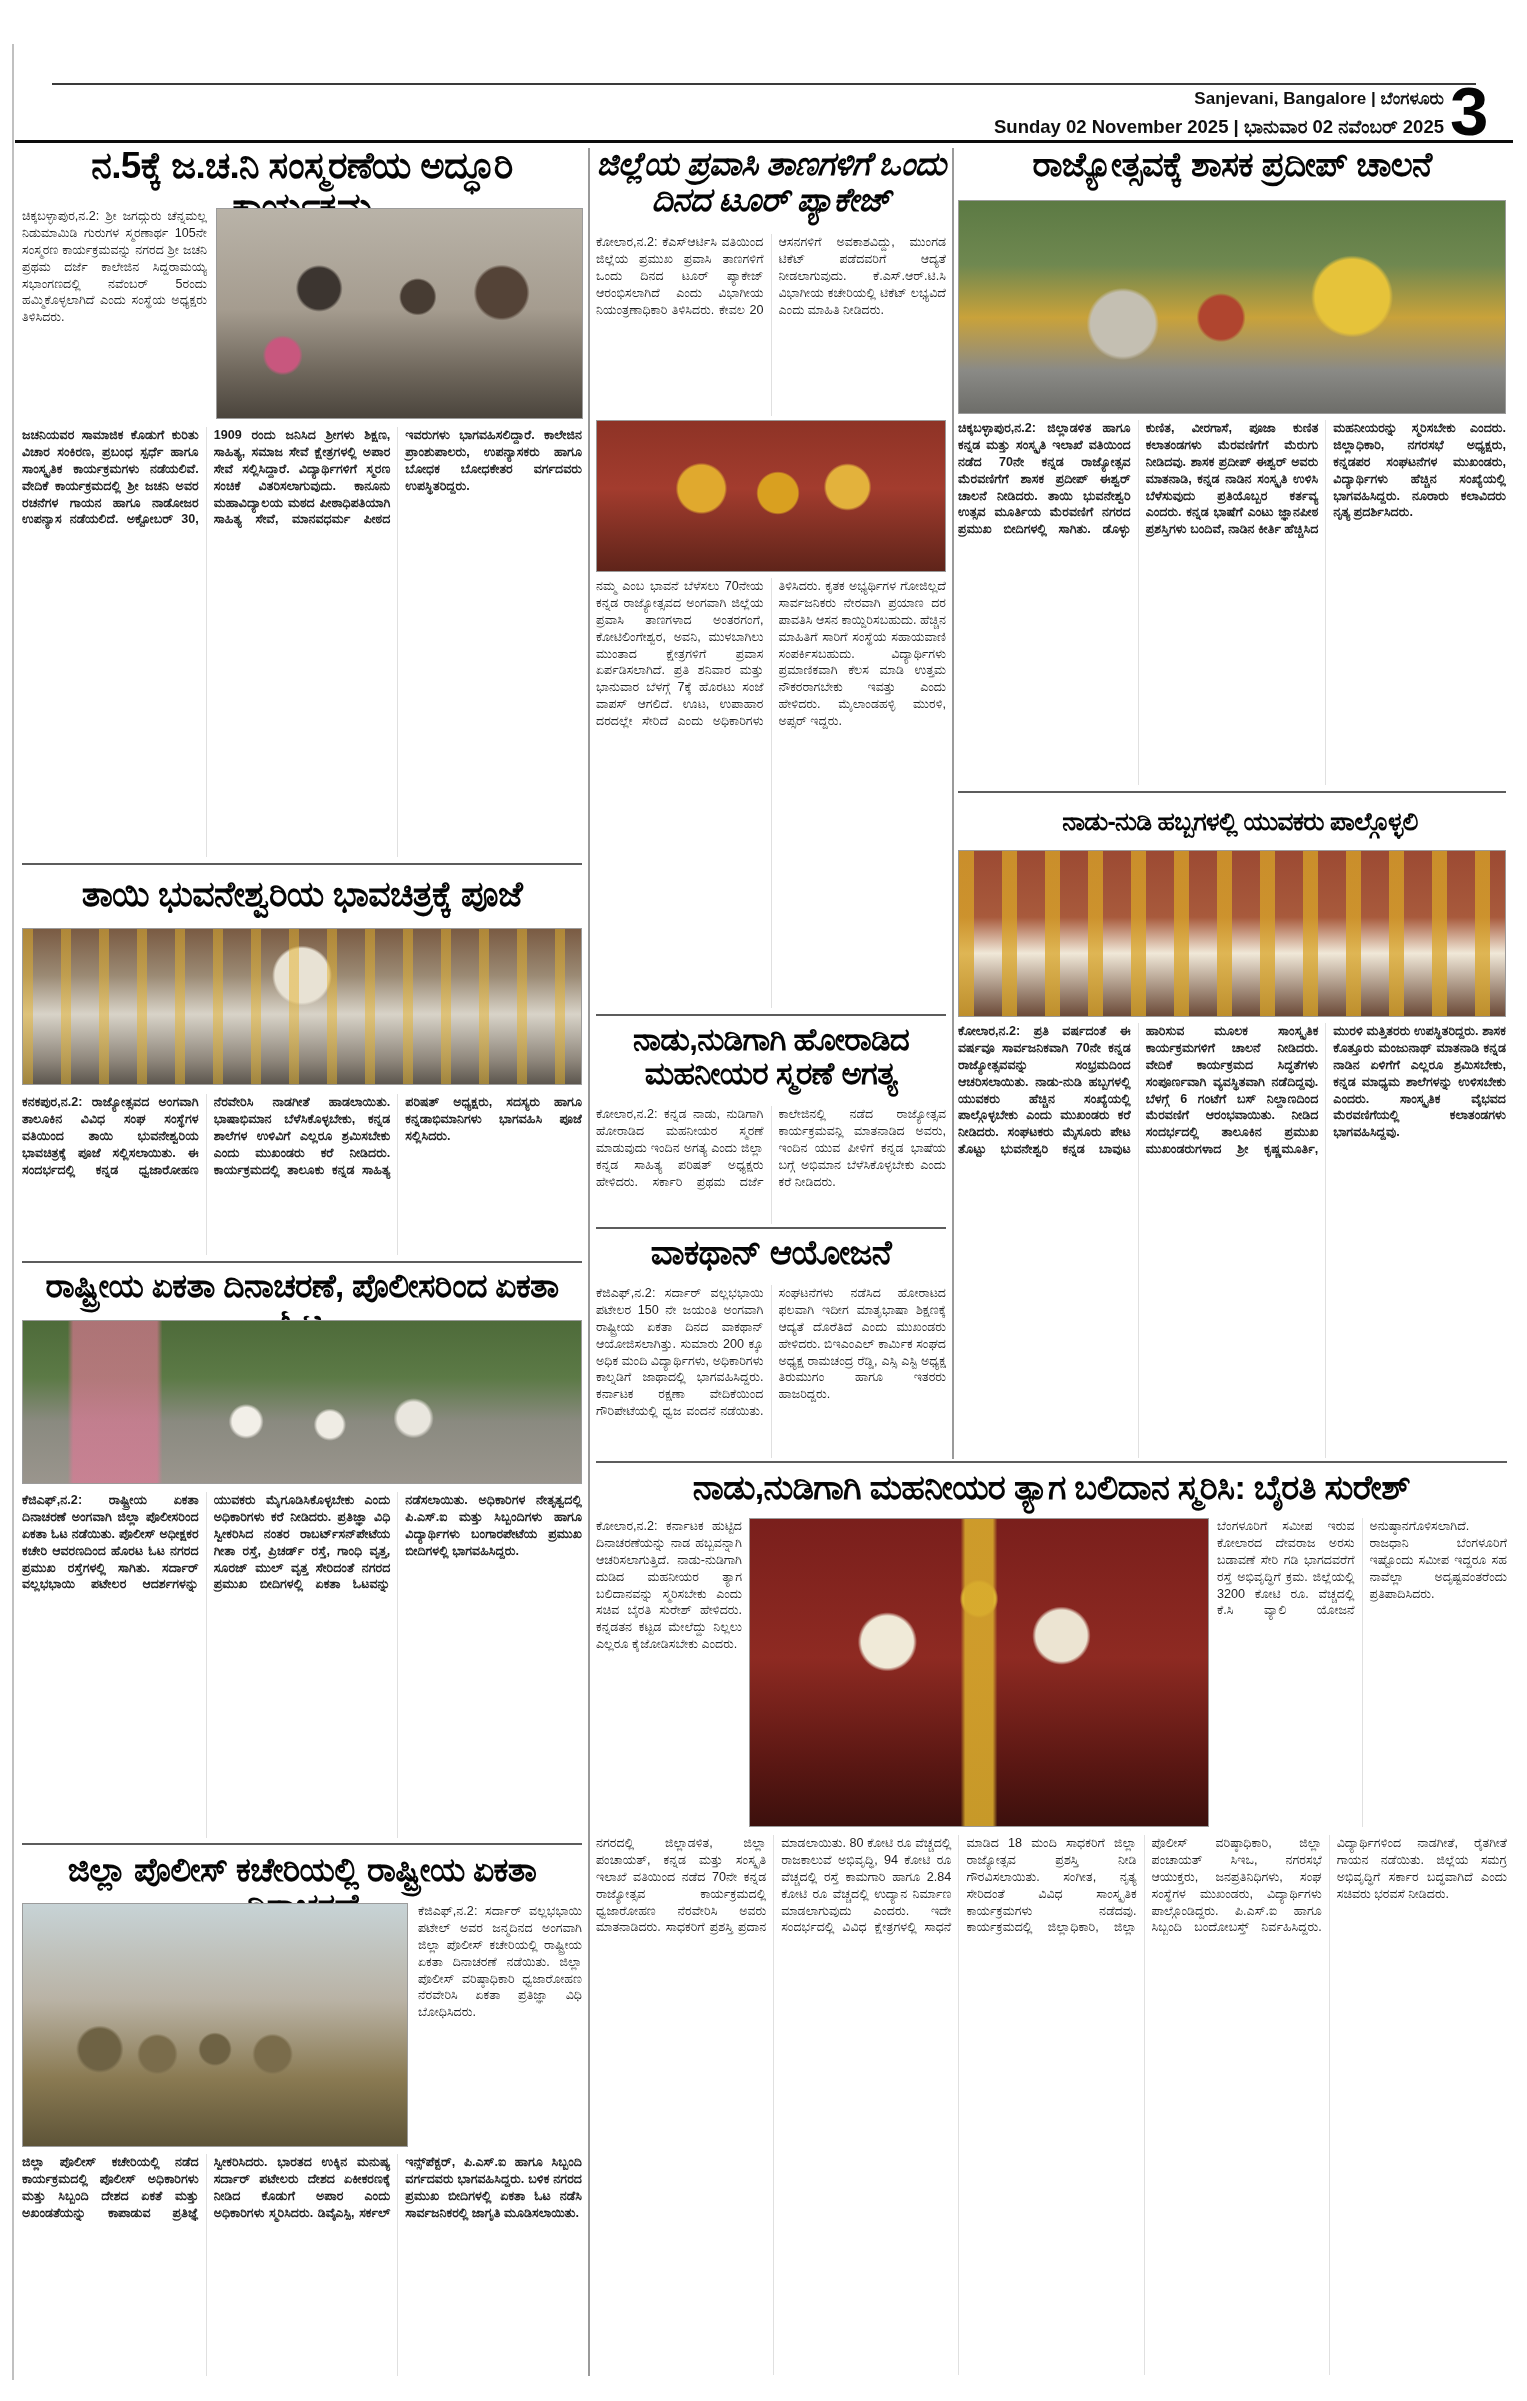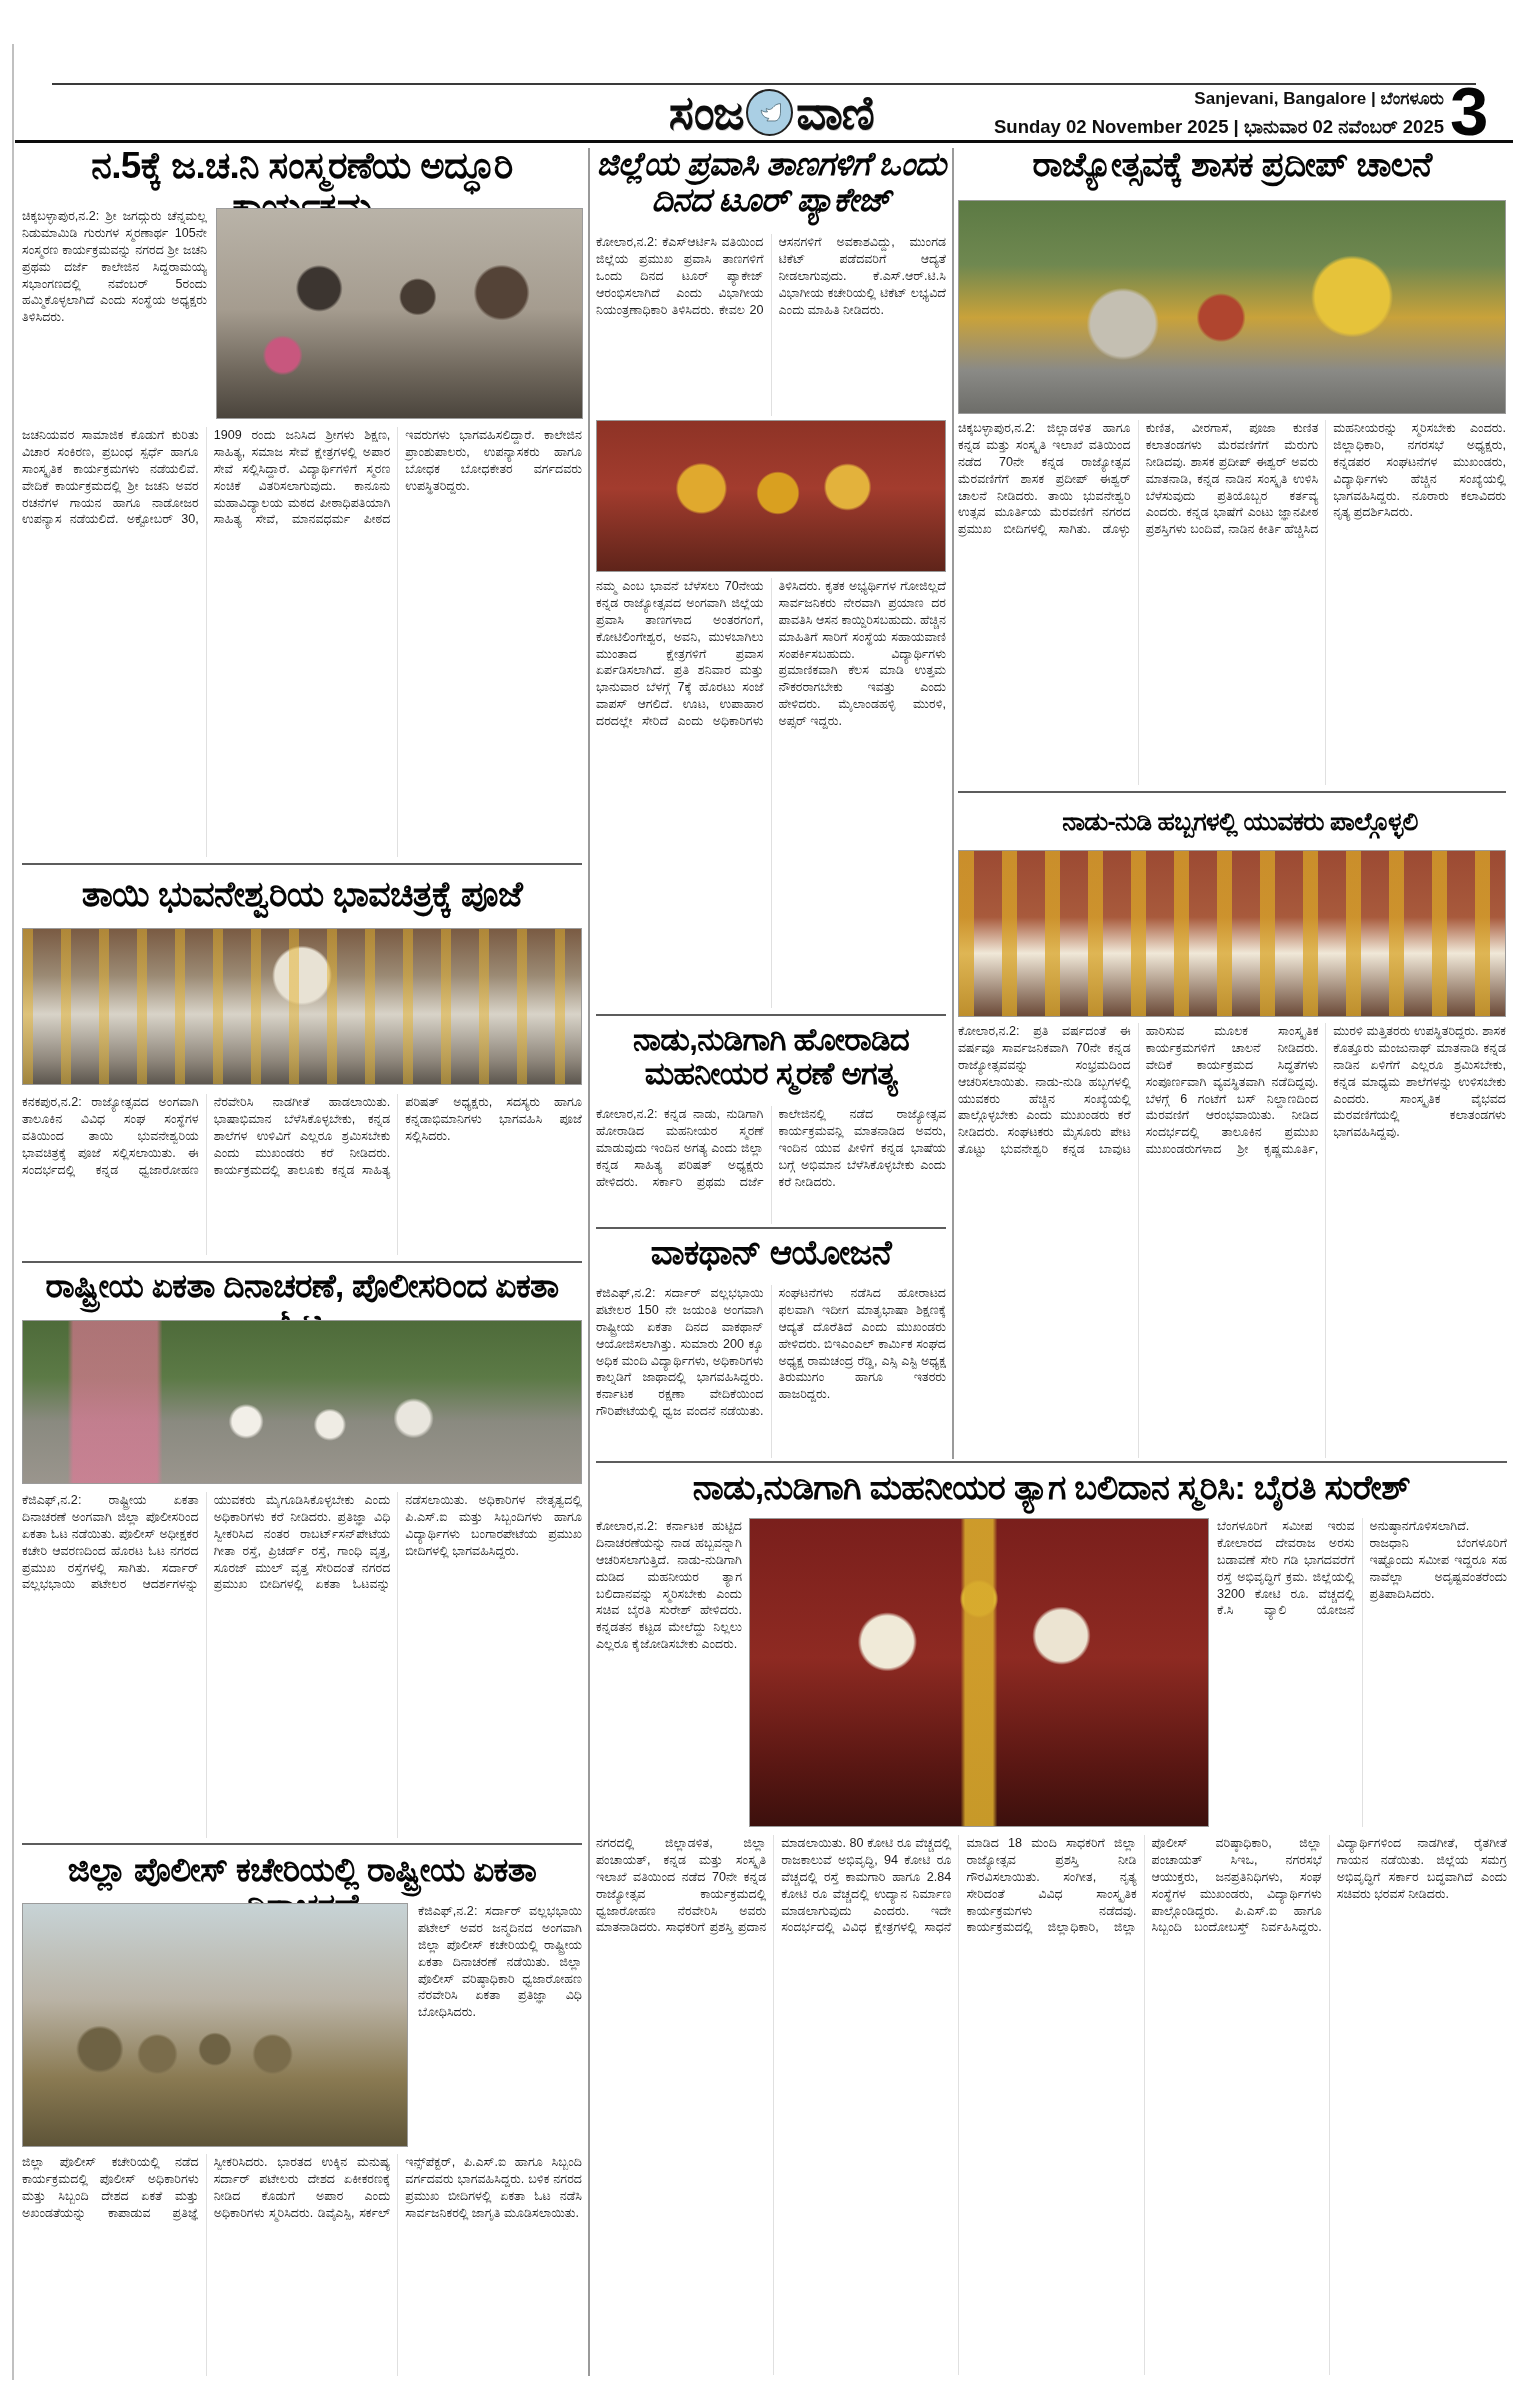--- a/index.html
+++ b/index.html
@@ -2,21 +2,21 @@
 <html style="font-size:12px"><head>
 <meta charset="utf-8">
 <style>
   html,body{margin:0;padding:0;background:#e9e9e9;}
   #paper{position:relative;width:1528px;height:2401px;background:#ffffff;
          font-family:"Liberation Sans",sans-serif;overflow:hidden;}
   .abs{position:absolute;}
   .hl{font-weight:bold;color:#060606;text-align:center;line-height:1.1;letter-spacing:-0.7px;}
   .bd{font-size:12.6px;line-height:1.34;text-align:justify;color:#1c1c1c;
       column-gap:15px;column-rule:0.7px solid #e0e0e0;word-break:break-word;}
-  .c2{column-count:2;} .c3{column-count:3;} .c5{column-count:5;}
+  .c2{column-count:2;} .c3{column-count:3;font-weight:bold;} .c5{column-count:5;}
   .photo{border:0.7px solid #9b9b9b;box-sizing:border-box;}
   .vline{background:#9a9a9a;width:1.5px;}
   .hrule{background:#5c5c5c;height:2.2px;}
   .masthead-text{font-weight:900;font-size:47px;color:#0d0d0d;letter-spacing:-1.5px;
                  text-shadow:0.7px 0.7px 0 #cfcfcf;}
   .dove-circle{width:43px;height:43px;border-radius:50%;background:#aacfe4;
                border:2.2px solid #222;display:flex;align-items:center;justify-content:center;margin:0 3px;}
   .small{font-size:15.5px;color:#222;}
   .email{font-size:20px;color:#101010;}
   .edition{font-size:17px;font-weight:bold;color:#101010;}
@@ -26,29 +26,20 @@
 </head>
 <body>
 
 <div id="paper">
 
   <div class="abs" style="left:12px;top:44px;width:2.2px;height:2336px;background:#8c8c8c;opacity:.55;"></div>
 
   <div class="abs" style="left:52px;top:83px;width:1424px;height:1.5px;background:#3a3a3a;"></div>
 
 
-  <div class="abs" style="left:612px;top:83px;width:318px;height:59px;display:flex;align-items:center;justify-content:center;">
-    <span class="masthead-text">ಸಂಜ</span>
-    <span class="dove-circle">
-      <svg width="28" height="28" viewBox="0 0 24 24" aria-hidden="true">
-        <path d="M21 4c-2.2.1-4.1.8-5.5 2.3C14.2 7.6 13.2 9 11.3 9c-1.4 0-2.4-.9-2.4-.9s-.3 1.7 1 2.9c-1.9.4-3.9-.3-5.4-1.4.1 3.8 2.8 6.7 6.5 7l-1.6 2.2h6.8c2.9 0 4.8-3.8 4.8-7.6V4z" fill="#ffffff" stroke="#35525f" stroke-width=".6"></path>
-      </svg>
-    </span>
-    <span class="masthead-text">ವಾಣಿ</span>
-  </div>
 
   <div class="abs" style="left:983px;top:89px;width:461px;text-align:right;">
     <div class="edition">Sanjevani, Bangalore | ಬೆಂಗಳೂರು</div>
     <div class="dateline" style="margin-top:7.4px;">Sunday 02 November 2025   | ಭಾನುವಾರ 02 ನವೆಂಬರ್ 2025</div>
   </div>
 
   <div class="abs pagenum" style="left:1450px;top:77px;">3</div>
 
   <div class="abs" style="left:15px;top:140px;width:1498px;height:3px;background:#0c0c0c;"></div>
 

